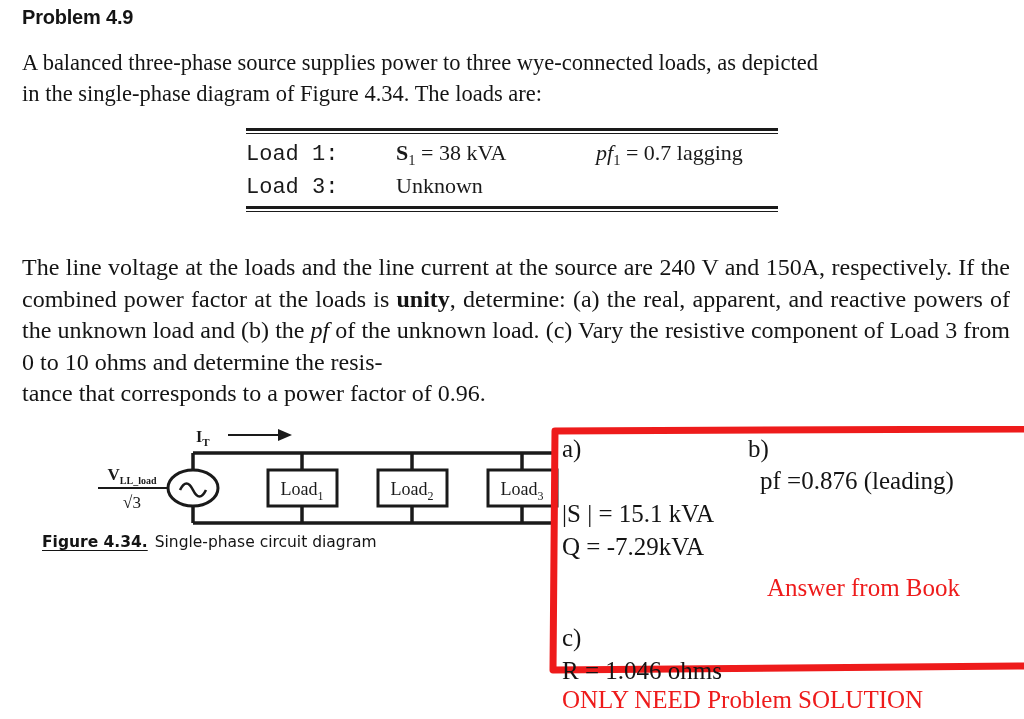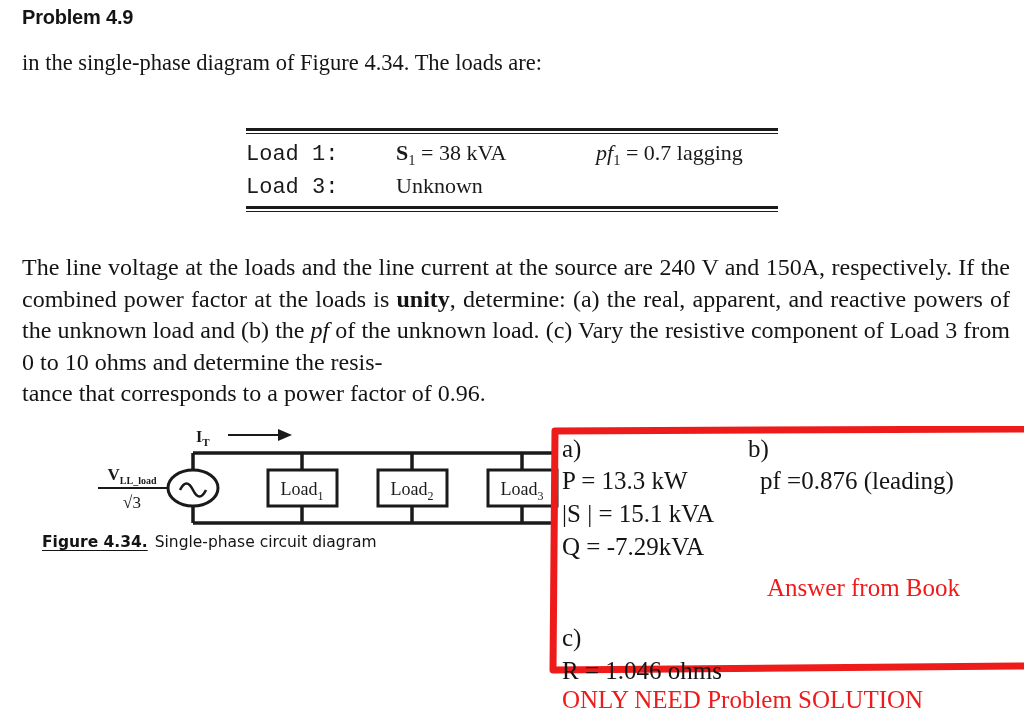--- a/index.html
+++ b/index.html
@@ -163,20 +163,21 @@
     color: #ee1b1b;
     white-space: nowrap;
   }
 </style>
 </head>
 <body>
 
 <div id="problem-title">Problem 4.9</div>
 
 <div id="intro-paragraph">
+  <span>A balanced three-phase source supplies power to three wye-connected loads, as depicted</span>
   <span class="lastline">in the single-phase diagram of Figure 4.34. The loads are:</span>
 </div>
 
 <div id="loads-table">
   <div class="rule-top"></div>
   <table>
     <tbody>
       <tr>
         <td class="col-name">Load 1:</td>
         <td class="col-s"><span class="bold-var">S</span><sub>1</sub><span> = 38 kVA</span></td>
@@ -264,21 +265,20 @@
 
 <div id="answer-box-frame">
   <svg width="475" height="248" viewBox="0 0 475 248" xmlns="http://www.w3.org/2000/svg">
     <path d="M 476 3 L 6 5 L 4 244 L 476 240" fill="none" stroke="#ee1b1b" stroke-width="7" stroke-linejoin="round" stroke-linecap="round"></path>
   </svg>
 </div>
 
 <div id="answer-content">
   <div class="ans-row" id="ans-a-label">a)</div>
   <div class="ans-row" id="ans-b-label">b)</div>
-  <div class="ans-row" id="ans-p">P  = 13.3 kW</div>
   <div class="ans-row" id="ans-pf">pf  =0.876 (leading)</div>
   <div class="ans-row" id="ans-s">|S | = 15.1 kVA</div>
   <div class="ans-row" id="ans-q">Q  = -7.29kVA</div>
   <div class="ans-row" id="ans-from-book">Answer from Book</div>
   <div class="ans-row" id="ans-c-label">c)</div>
   <div class="ans-row" id="ans-r">R  = 1.046 ohms</div>
 </div>
 
 <div id="footer-note">ONLY NEED Problem SOLUTION</div>
 

